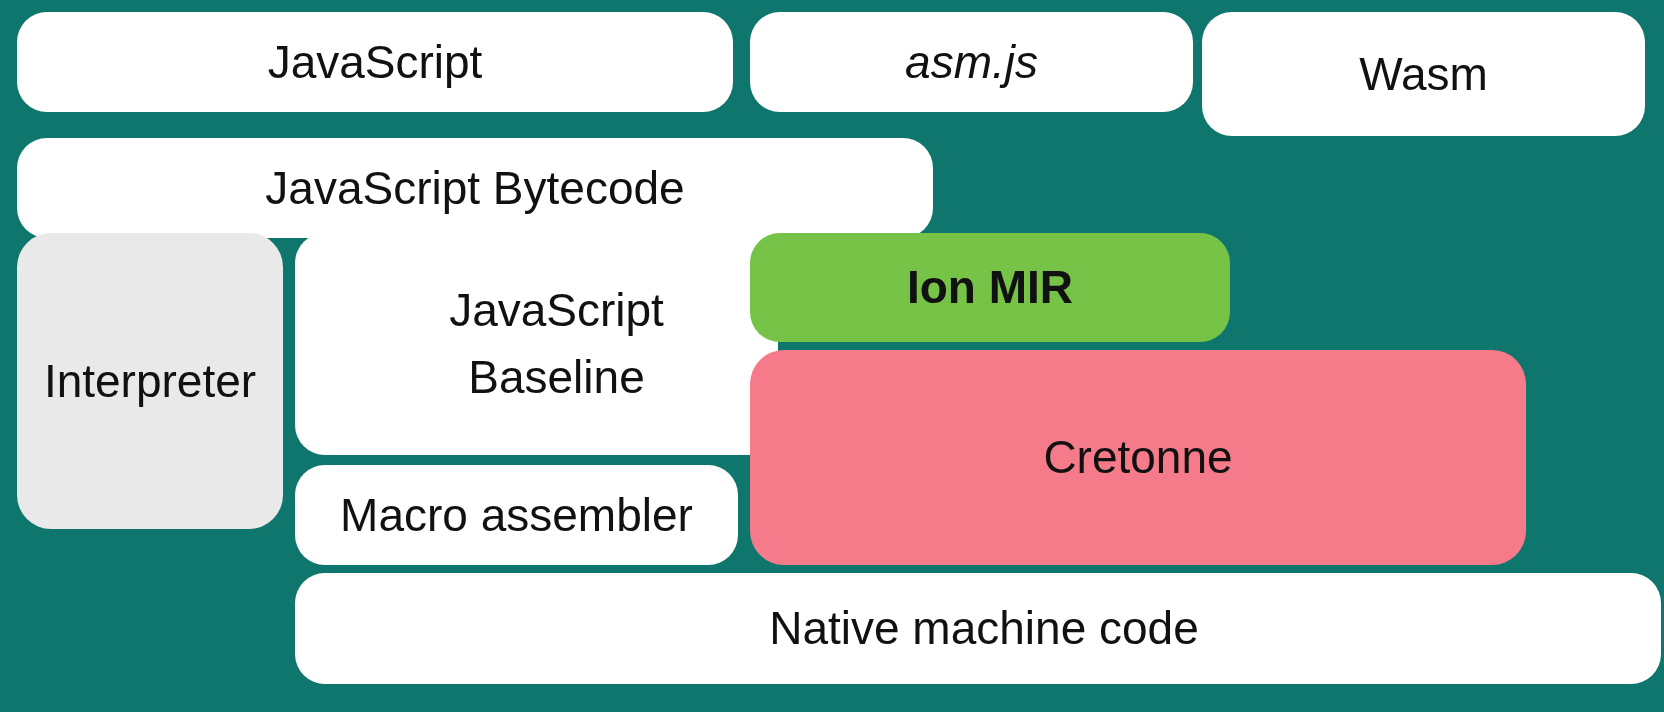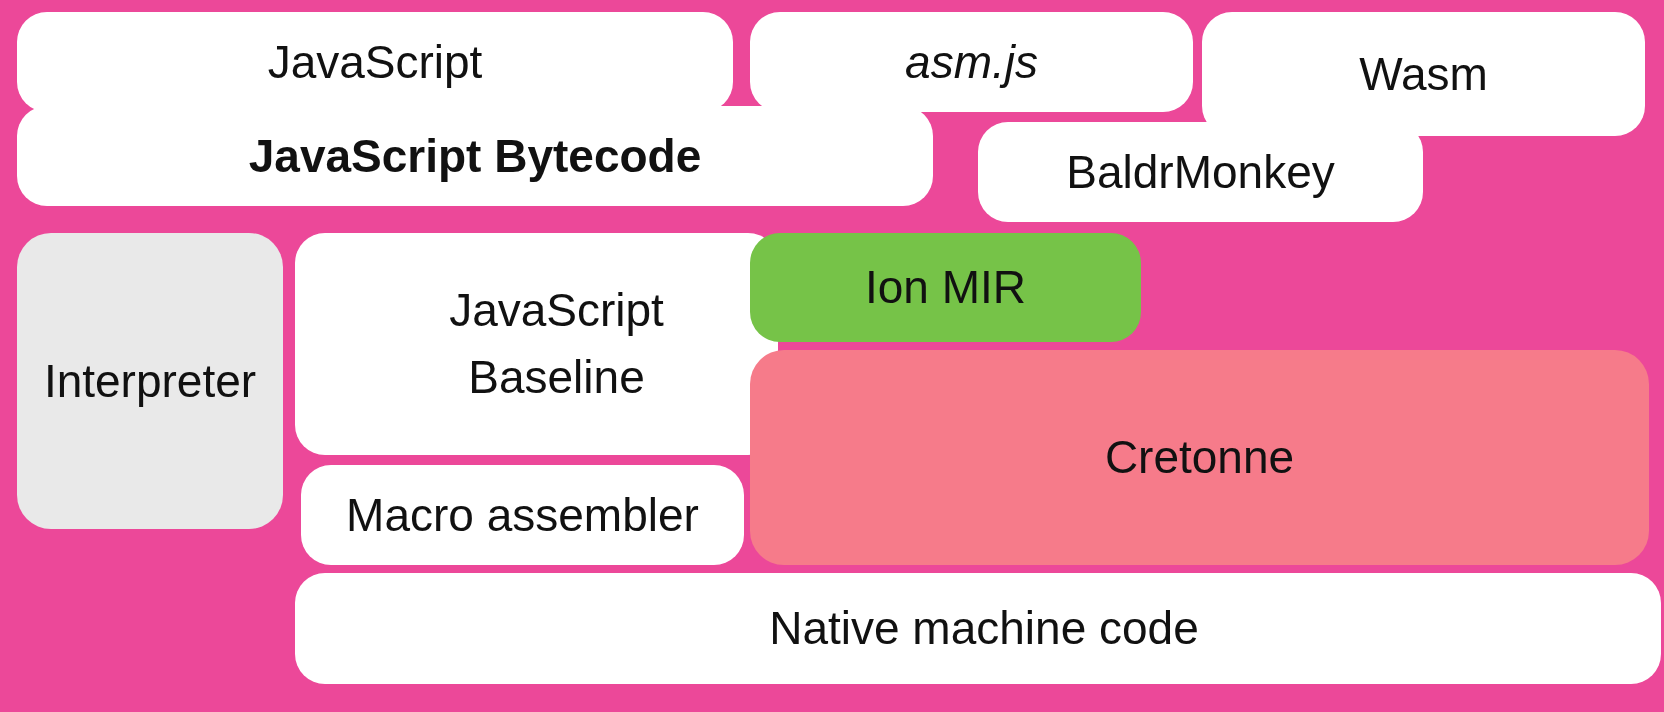--- a/index.html
+++ b/index.html
@@ -28,76 +28,73 @@
     background: #ffffff;
   }
   .lbl { display: inline-block; }
 
   
   .pos-javascript   { left: 17px;   top: 12px;  width: 716px;  height: 100px; }
   .pos-asmjs        { left: 750px;  top: 12px;  width: 443px;  height: 100px; }
   .pos-wasm         { left: 1202px; top: 12px;  width: 443px;  height: 124px; }
 
   
-  .pos-bytecode     { left: 17px;   top: 106px; width: 916px;  height: 100px; font-weight: bold; }
+  .pos-bytecode     { left: 17px;   top: 138px; width: 916px;  height: 100px; }
   .pos-baldrmonkey  { left: 978px;  top: 122px; width: 445px;  height: 100px; }
 
   
   .pos-interpreter  { left: 17px;   top: 233px; width: 266px;  height: 296px; border-radius: 34px; }
   .pos-baseline     { left: 295px;  top: 233px; width: 443px;  height: 222px; padding-left: 40px; }
   .pos-baseline .lbl{ max-width: 290px; }
-  .pos-ionmir       { left: 750px;  top: 233px; width: 391px;  height: 109px; }
-  .pos-cretonne     { left: 750px;  top: 350px; width: 899px;  height: 215px; border-radius: 34px; }
+  .pos-ionmir       { left: 750px;  top: 233px; width: 480px;  height: 109px; font-weight: bold; }
+  .pos-cretonne     { left: 750px;  top: 350px; width: 776px;  height: 215px; border-radius: 34px; }
   .pos-macroasm     { left: 295px;  top: 465px; width: 443px;  height: 100px; }
 
   
   .pos-native       { left: 295px;  top: 573px; width: 1354px; height: 111px; }
 </style>
 </head>
 <body>
 
-<div class="stage" style="background: #ec4899;">
+<div class="stage" style="background: #0f766e;">
 
   <div class="box pos-javascript" style="background: rgb(255, 255, 255); color: rgb(17, 17, 17);">
     <span class="lbl">JavaScript</span>
   </div>
 
   <div class="box pos-asmjs" style="background: rgb(255, 255, 255); color: rgb(17, 17, 17); font-style: italic;">
     <span class="lbl">asm.js</span>
   </div>
 
   <div class="box pos-wasm" style="background: rgb(255, 255, 255); color: rgb(17, 17, 17);">
     <span class="lbl">Wasm</span>
   </div>
 
   <div class="box pos-bytecode" style="background: rgb(255, 255, 255); color: rgb(17, 17, 17);">
     <span class="lbl">JavaScript Bytecode</span>
   </div>
 
-  <div class="box pos-baldrmonkey" style="background: rgb(255, 255, 255); color: rgb(17, 17, 17);">
-    <span class="lbl">BaldrMonkey</span>
-  </div>
 
   <div class="box pos-interpreter" style="background: rgb(233, 233, 233); color: rgb(17, 17, 17);">
     <span class="lbl">Interpreter</span>
   </div>
 
   <div class="box pos-baseline" style="background: rgb(255, 255, 255); color: rgb(17, 17, 17);">
     <span class="lbl">JavaScript Baseline</span>
   </div>
 
   <div class="box pos-ionmir" style="background: rgb(118, 195, 72); color: rgb(17, 17, 17);">
     <span class="lbl">Ion MIR</span>
   </div>
 
   <div class="box pos-cretonne" style="background: rgb(246, 123, 138); color: rgb(17, 17, 17);">
     <span class="lbl">Cretonne</span>
   </div>
 
-  <div class="box pos-macroasm" style="background: rgb(255, 255, 255); color: rgb(17, 17, 17); margin-left: 6px;">
+  <div class="box pos-macroasm" style="background: rgb(255, 255, 255); color: rgb(17, 17, 17);">
     <span class="lbl">Macro assembler</span>
   </div>
 
   <div class="box pos-native" style="background: rgb(255, 255, 255); color: rgb(17, 17, 17); padding-left: 12px;">
     <span class="lbl">Native machine code</span>
   </div>
 
 </div>
 
 </body></html>

